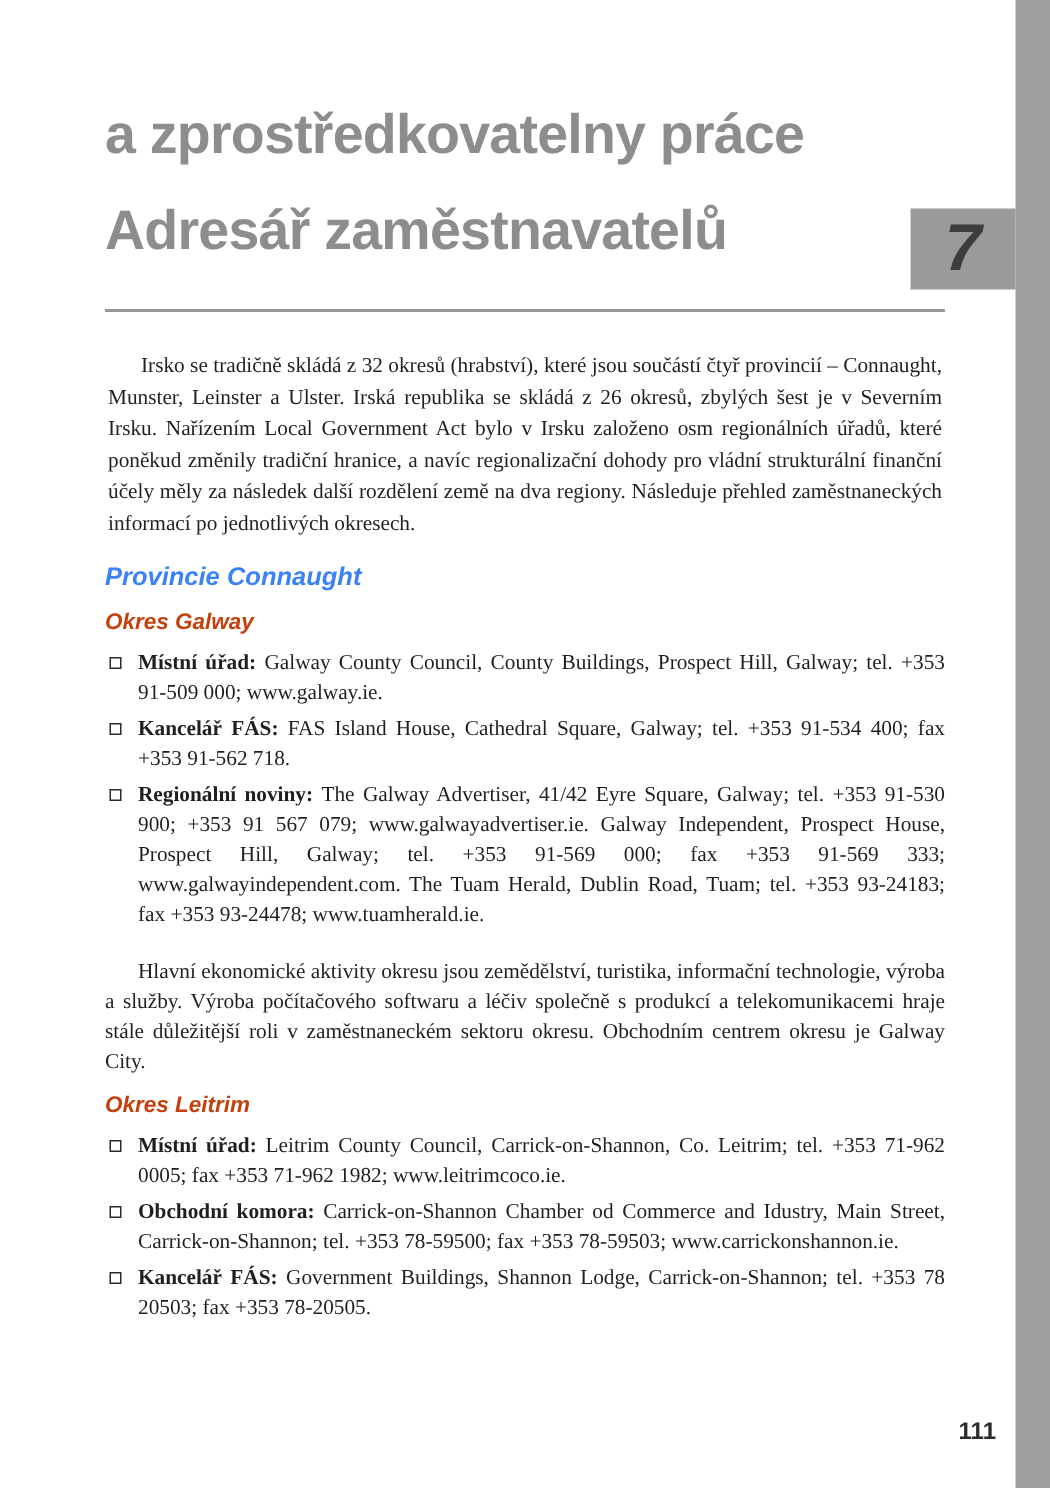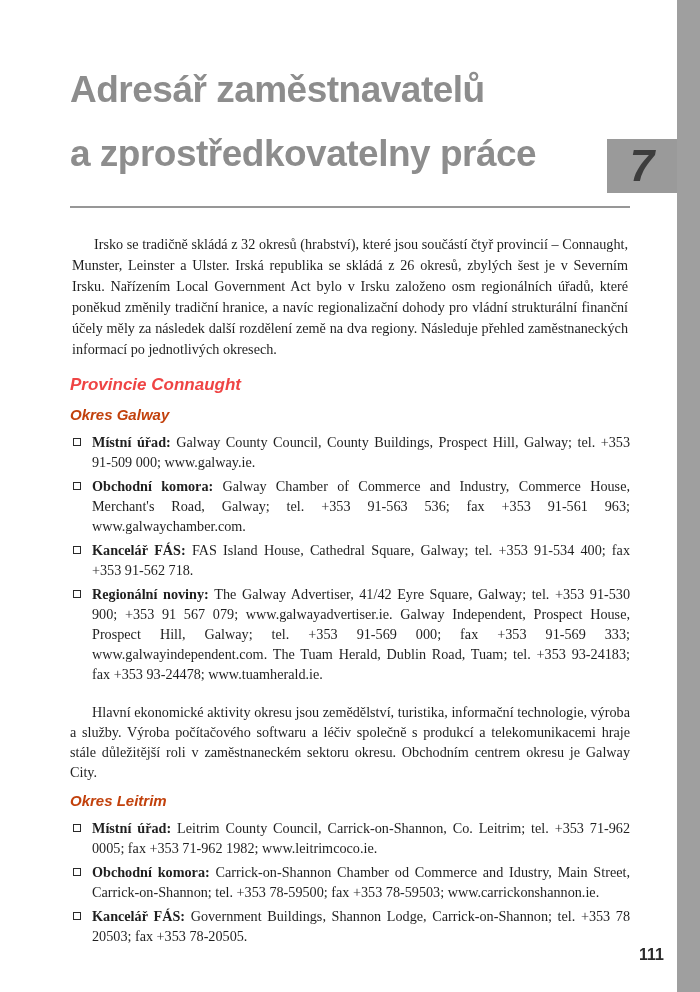--- a/index.html
+++ b/index.html
@@ -60,21 +60,21 @@
     text-align: justify;
     text-indent: 22px;
   }
   h2.province-heading {
     margin: 14px 0 0;
     font-family: "Liberation Sans", sans-serif;
     font-weight: bold;
     font-style: italic;
     font-size: 17px;
     line-height: 22px;
-    color: #ef4444;
+    color: #3b82f6;
   }
   h3.okres-heading {
     margin: 10px 0 8px;
     font-family: "Liberation Sans", sans-serif;
     font-weight: bold;
     font-style: italic;
     font-size: 15px;
     line-height: 18px;
     color: #c2410c;
   }
@@ -121,39 +121,35 @@
 
   <div class="edge-strip" style="background: rgb(159, 159, 159);"></div>
 
   <div class="chapter-tab" style="background: rgb(154, 154, 154); color: rgb(61, 61, 61);">
     <span>7</span>
   </div>
 
   <div class="content">
 
     <h1 class="page-title" style="color: rgb(141, 141, 141);">
+      <span>a zprostředkovatelny práce</span>
       <span>Adresář zaměstnavatelů</span>
-      <span>a zprostředkovatelny práce</span>
     </h1>
 
     <div class="rule"></div>
 
     <p class="intro">Irsko se tradičně skládá z 32 okresů (hrabství), které jsou součástí čtyř provincií – Connaught, Munster, Leinster a Ulster. Irská republika se skládá z 26 okresů, zbylých šest je v Severním Irsku. Nařízením Local Government Act bylo v Irsku založeno osm regionálních úřadů, které poněkud změnily tradiční hranice, a navíc regionalizační dohody pro vládní strukturální finanční účely měly za následek další rozdělení země na dva regiony. Následuje přehled zaměstnaneckých informací po jednotlivých okresech.</p>
 
     <h2 class="province-heading">Provincie Connaught</h2>
 
     <div>
         <h3 class="okres-heading">Okres Galway</h3>
         <div class="entry">
           <span class="bullet"></span>
           <p class="entry-text"><span class="seg-bold">Místní úřad: </span><span class="seg-italic">Galway County Council,</span><span> County Buildings, Prospect Hill, Galway; tel. +353 91-509 000; www.galway.ie.</span></p>
-        </div>
-        <div class="entry">
-          <span class="bullet"></span>
-          <p class="entry-text"><span class="seg-bold">Obchodní komora: </span><span class="seg-italic">Galway Chamber of Commerce and Industry,</span><span> Commerce House, Merchant's Road, Galway; tel. +353 91-563 536; fax +353 91-561 963; www.galwaychamber.com.</span></p>
         </div>
         <div class="entry">
           <span class="bullet"></span>
           <p class="entry-text"><span class="seg-bold">Kancelář FÁS: </span><span>FAS Island House, Cathedral Square, Galway; tel. +353 91-534 400; fax +353 91-562 718.</span></p>
         </div>
         <div class="entry">
           <span class="bullet"></span>
           <p class="entry-text"><span class="seg-bold">Regionální noviny: </span><span class="seg-italic">The Galway Advertiser,</span><span> 41/42 Eyre Square, Galway; tel. +353 91-530 900; +353 91 567 079; www.galwayadvertiser.ie. </span><span class="seg-italic">Galway Independent,</span><span> Prospect House, Prospect Hill, Galway; tel. +353 91-569 000; fax +353 91-569 333; www.galwayindependent.com. </span><span class="seg-italic">The Tuam Herald,</span><span> Dublin Road, Tuam; tel. +353 93-24183; fax +353 93-24478; www.tuamherald.ie.</span></p>
         </div>
         <p class="body-para">Hlavní ekonomické aktivity okresu jsou zemědělství, turistika, informační technologie, výroba a služby. Výroba počítačového softwaru a léčiv společně s produkcí a telekomunikacemi hraje stále důležitější roli v zaměstnaneckém sektoru okresu. Obchodním centrem okresu je Galway City.</p>

